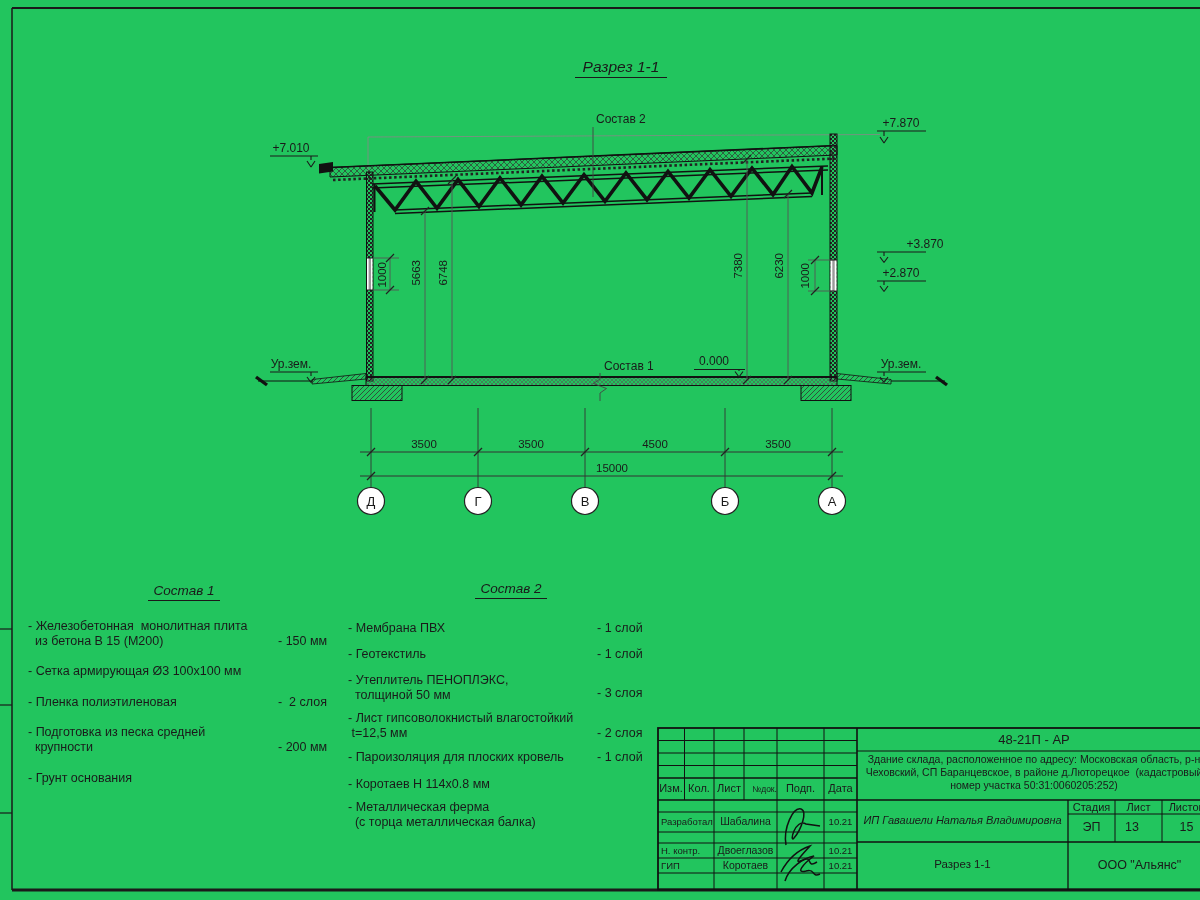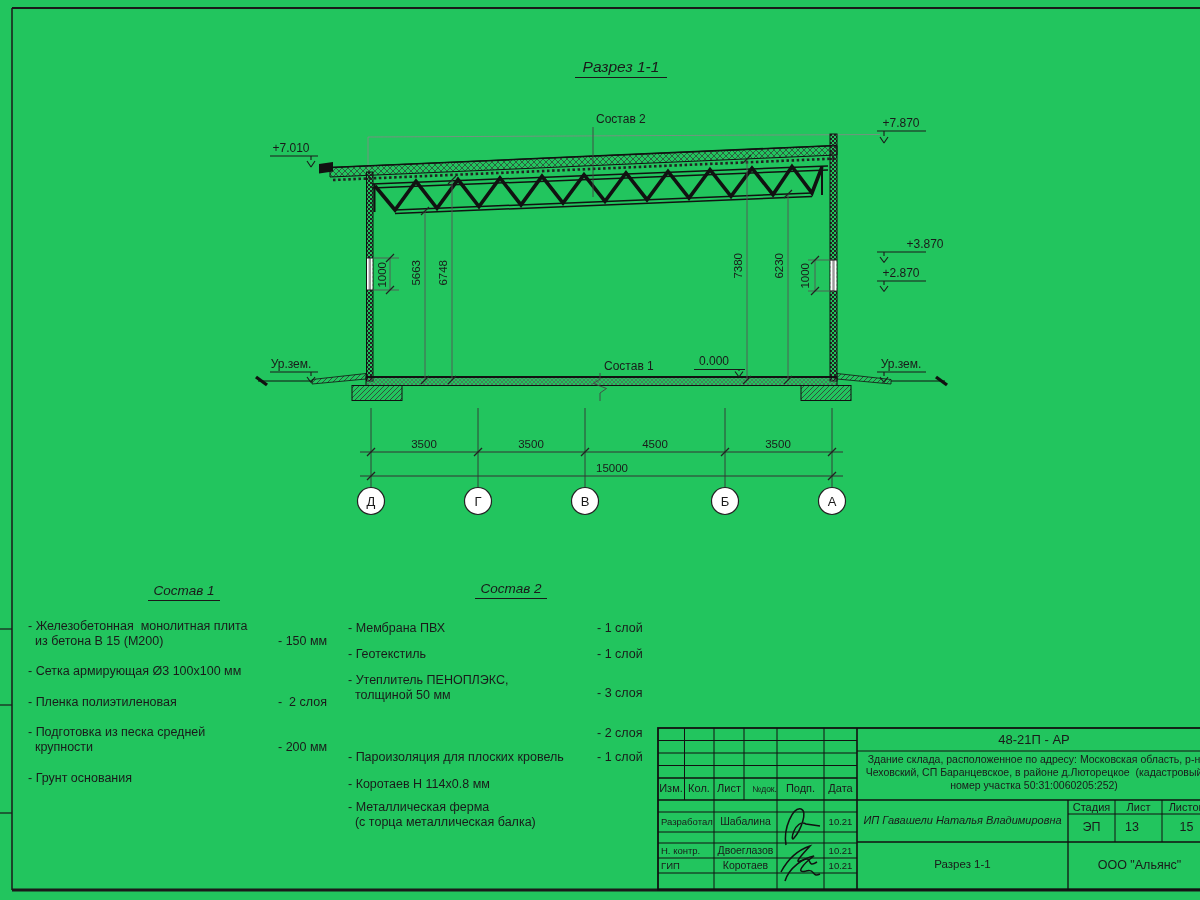--- a/index.html
+++ b/index.html
@@ -223,20 +223,22 @@
 <div class="t list" style="left:28px;top:771px;">- Грунт основания</div>
 
 <div class="t i u c" style="left:475px;top:581px;width:72px;font-size:13.5px;">Состав 2</div>
 <div class="t list" style="left:348px;top:621px;">- Мембрана ПВХ</div>
 <div class="t list" style="left:597px;top:621px;">- 1 слой</div>
 <div class="t list" style="left:348px;top:647px;">- Геотекстиль</div>
 <div class="t list" style="left:597px;top:647px;">- 1 слой</div>
 <div class="t list" style="left:348px;top:673px;">- Утеплитель ПЕНОПЛЭКС,
   толщиной 50 мм</div>
 <div class="t list" style="left:597px;top:686px;">- 3 слоя</div>
+<div class="t list" style="left:348px;top:711px;">- Лист гипсоволокнистый влагостойкий
+ t=12,5 мм</div>
 <div class="t list" style="left:597px;top:726px;">- 2 слоя</div>
 <div class="t list" style="left:348px;top:750px;">- Пароизоляция для плоских кровель</div>
 <div class="t list" style="left:597px;top:750px;">- 1 слой</div>
 <div class="t list" style="left:348px;top:777px;">- Коротаев Н 114х0.8 мм</div>
 <div class="t list" style="left:348px;top:800px;">- Металлическая ферма
   (с торца металлическая балка)</div>
 
 <div class="t c" style="left:857px;top:732px;width:354px;font-size:13px;">48-21П - АР</div>
 <div class="t c" style="left:857px;top:753px;width:354px;font-size:10.5px;">Здание склада, расположенное по адресу: Московская область, р-н</div>
 <div class="t c" style="left:857px;top:766px;width:354px;font-size:10.5px;">Чеховский, СП Баранцевское, в районе д.Люторецкое  (кадастровый</div>

